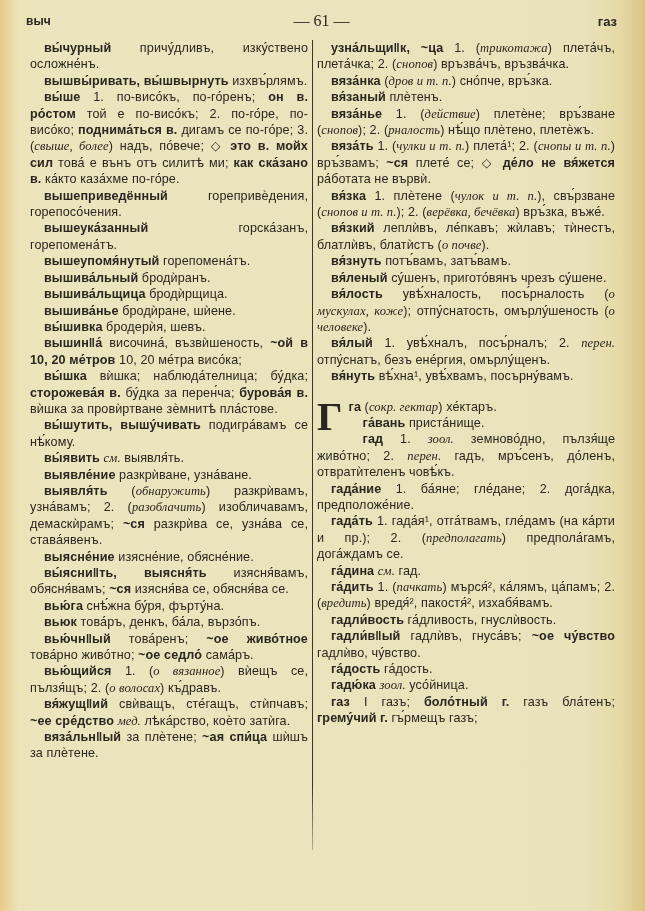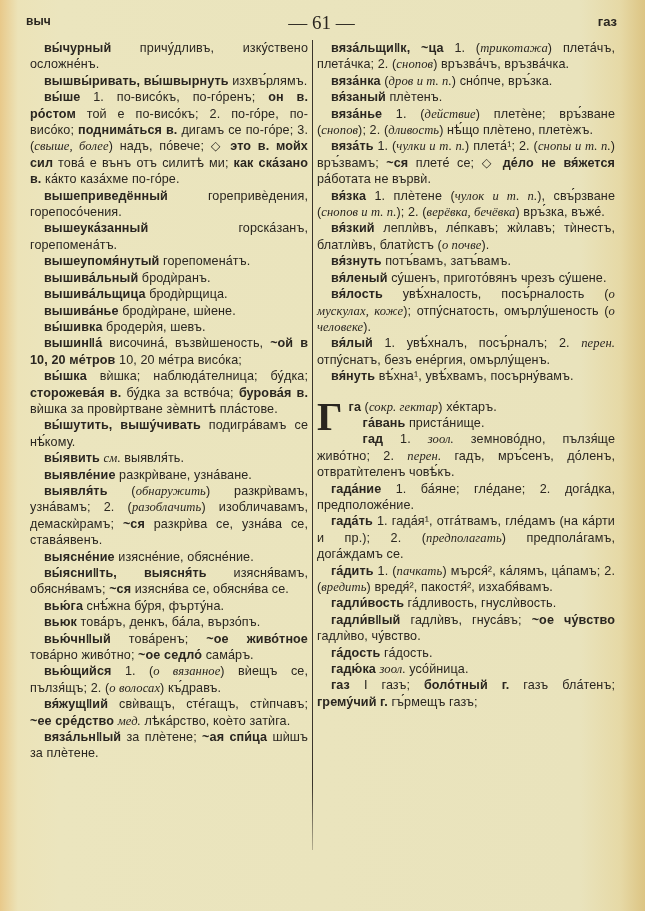--- a/index.html
+++ b/index.html
@@ -9,21 +9,21 @@
     font-family: "Liberation Serif", serif;
     color: #2a2620;
     position: relative;
   }
   .page { position: absolute; left: 0; top: 0; width: 645px; height: 903px; text-decoration: underline; }
   .header {
     position: absolute; top: 12px; left: 26px; right: 28px; height: 20px;
     font-family: "Liberation Sans", sans-serif;
   }
   .hdr-left { position: absolute; left: 0; top: 2px; font-weight: bold; font-size: 12px; }
-  .hdr-center { position: absolute; left: 0; right: 0; top: 0; text-align: center; font-size: 19px; font-family: "Liberation Serif", serif; }
+  .hdr-center { position: absolute; left: 0; right: 0; top: 0; text-align: center; font-size: 16px; font-family: "Liberation Serif", serif; }
   .hdr-right { position: absolute; right: 0; top: 2px; font-weight: bold; font-size: 13px; }
   .col {
     position: absolute; top: 40px; font-size: 12.6px; line-height: 16.4px;
     text-align: justify; font-family: "Liberation Sans", sans-serif; letter-spacing: 0.1px;
   }
   .col.left { left: 30px; width: 278px; }
   .col.right { left: 317px; width: 298px; }
   .divider {
     position: absolute; left: 312px; top: 40px; width: 1px; height: 810px;
     background: linear-gradient(180deg, #3a342a 0, #3a342a 92%, rgba(58,52,42,0.3) 100%);
@@ -54,58 +54,59 @@
       <p class="entry"><span class="hw">вышвы́ривать, вы́швырнуть</span><span> изхвъ́рлямъ.</span></p>
       <p class="entry"><span class="hw">вы́ше</span><span> 1. по-висо́къ, по-го́ренъ; </span><span class="bd">он в. ро́стом</span><span> той е по-висо́къ; 2. по-го́ре, по-висо́ко; </span><span class="bd">поднима́ться в.</span><span> дигамъ се по-го́ре; 3. (</span><span class="it">свыше, более</span><span>) надъ, по́вече; ◇ </span><span class="bd">это в. мойх сил</span><span> това́ е вънъ отъ силитѣ ми; </span><span class="bd">как ска́зано в.</span><span> ка́кто каза́хме по-го́ре.</span></p>
       <p class="entry"><span class="hw">вышеприведённый</span><span> горепривѐдения, горепосо́чения.</span></p>
       <p class="entry"><span class="hw">вышеука́занный</span><span> горска́занъ, горепомена́тъ.</span></p>
       <p class="entry"><span class="hw">вышеупомя́нутый</span><span> горепомена́тъ.</span></p>
       <p class="entry"><span class="hw">вышива́льный</span><span> бродѝранъ.</span></p>
       <p class="entry"><span class="hw">вышива́льщица</span><span> бродѝрщица.</span></p>
       <p class="entry"><span class="hw">вышива́нье</span><span> бродѝране, шѝене.</span></p>
       <p class="entry"><span class="hw">вы́шивка</span><span> бродерѝя, шевъ.</span></p>
       <p class="entry"><span class="hw">вышин‖а́</span><span> височина́, възвѝшеность, </span><span class="bd">~ой в 10, 20 ме́тров</span><span> 10, 20 ме́тра висо́ка;</span></p>
-      <p class="entry"><span class="hw">вы́шка</span><span> вѝшка; наблюда́телница; бу́дка; </span><span class="bd">сторожева́я в.</span><span> бу́дка за вство́ча; </span><span class="bd">бурова́я в.</span><span> вѝшка за провѝртване зѐмнитѣ пла́стове.</span></p>
+      <p class="entry"><span class="hw">вы́шка</span><span> вѝшка; наблюда́телница; бу́дка; </span><span class="bd">сторожева́я в.</span><span> бу́дка за перен́ча; </span><span class="bd">бурова́я в.</span><span> вѝшка за провѝртване зѐмнитѣ пла́стове.</span></p>
       <p class="entry"><span class="hw">вы́шутить, вышу́чивать</span><span> подигра́вамъ се нѣ́кому.</span></p>
       <p class="entry"><span class="hw">вы́явить</span><span> </span><span class="it">см.</span><span> выявля́ть.</span></p>
       <p class="entry"><span class="hw">выявле́ние</span><span> разкрѝване, узна́ване.</span></p>
       <p class="entry"><span class="hw">выявля́ть</span><span> (</span><span class="it">обнаружить</span><span>) разкрѝвамъ, узна́вамъ; 2. (</span><span class="it">разоблачить</span><span>) изобличавамъ, демаскѝрамъ; </span><span class="bd">~ся</span><span> разкрѝва се, узна́ва се, става́явенъ.</span></p>
       <p class="entry"><span class="hw">выясне́ние</span><span> изясне́ние, обясне́ние.</span></p>
       <p class="entry"><span class="hw">вы́ясни‖ть, выясня́ть</span><span> изясня́вамъ, обясня́вамъ; </span><span class="bd">~ся</span><span> изясня́ва се, обясня́ва се.</span></p>
       <p class="entry"><span class="hw">вью́га</span><span> снѣ́жна бу́ря, фърту́на.</span></p>
       <p class="entry"><span class="hw">вьюк</span><span> това́ръ, денкъ, ба́ла, вързо́пъ.</span></p>
       <p class="entry"><span class="hw">вью́чн‖ый</span><span> това́ренъ; </span><span class="bd">~ое живо́тное</span><span> това́рно живо́тно; </span><span class="bd">~ое седло́</span><span> сама́ръ.</span></p>
       <p class="entry"><span class="hw">вью́щийся</span><span> 1. (</span><span class="it">о вязанное</span><span>) вѝещъ се, пълзя́щъ; 2. (</span><span class="it">о волосах</span><span>) къ́дравъ.</span></p>
       <p class="entry"><span class="hw">вя́жущ‖ий</span><span> свѝващъ, сте́гащъ, стѝпчавъ; </span><span class="bd">~ее сре́дство</span><span> </span><span class="it">мед.</span><span> лѣка́рство, коѐто затѝга.</span></p>
       <p class="entry"><span class="hw">вяза́льн‖ый</span><span> за плѐтене; </span><span class="bd">~ая спи́ца</span><span> шѝшъ за плѐтене.</span></p>
     </div>
   <div class="divider"></div>
   <div class="col right" id="col-right">
     <div id="right-entries">
-        <p class="entry"><span class="hw">вяза́льщи‖к, ~ца</span><span> 1. (</span><span class="it">трикотажа</span><span>) плета́чъ, плета́чка; 2. (</span><span class="it">снопов</span><span>) връзва́чъ, връзва́чка.</span></p>
+        <p class="entry"><span class="hw">узна́льщи‖к, ~ца</span><span> 1. (</span><span class="it">трикотажа</span><span>) плета́чъ, плета́чка; 2. (</span><span class="it">снопов</span><span>) връзва́чъ, връзва́чка.</span></p>
         <p class="entry"><span class="hw">вяза́нка</span><span> (</span><span class="it">дров и т. п.</span><span>) сно́пче, връ́зка.</span></p>
         <p class="entry"><span class="hw">вя́заный</span><span> плѐтенъ.</span></p>
-        <p class="entry"><span class="hw">вяза́нье</span><span> 1. (</span><span class="it">действие</span><span>) плетѐне; връ́зване (</span><span class="it">снопов</span><span>); 2. (</span><span class="it">дливость</span><span>) нѣ́що плѐтено, плетѐжъ.</span></p>
+        <p class="entry"><span class="hw">вяза́нье</span><span> 1. (</span><span class="it">действие</span><span>) плетѐне; връ́зване (</span><span class="it">снопов</span><span>); 2. (</span><span class="it">рналость</span><span>) нѣ́що плѐтено, плетѐжъ.</span></p>
         <p class="entry"><span class="hw">вяза́ть</span><span> 1. (</span><span class="it">чулки и т. п.</span><span>) плета́¹; 2. (</span><span class="it">снопы и т. п.</span><span>) връ́звамъ; </span><span class="bd">~ся</span><span> плете́ се; ◇ </span><span class="bd">де́ло не вя́жется</span><span> ра́ботата не вървѝ.</span></p>
         <p class="entry"><span class="hw">вя́зка</span><span> 1. плѐтене (</span><span class="it">чулок и т. п.</span><span>), свъ́рзване (</span><span class="it">снопов и т. п.</span><span>); 2. (</span><span class="it">верёвка, бечёвка</span><span>) връ́зка, въже́.</span></p>
         <p class="entry"><span class="hw">вя́зкий</span><span> леплѝвъ, ле́пкавъ; жѝлавъ; тѝнестъ, блатлѝвъ, блатѝстъ (</span><span class="it">о почве</span><span>).</span></p>
         <p class="entry"><span class="hw">вя́знуть</span><span> потъ́вамъ, затъ́вамъ.</span></p>
         <p class="entry"><span class="hw">вя́леный</span><span> су́шенъ, пригото́вянъ чрезъ су́шене.</span></p>
         <p class="entry"><span class="hw">вя́лость</span><span> увѣ́хналость, посъ́рналость (</span><span class="it">о мускулах, коже</span><span>); отпу́снатость, омърлу́шеность (</span><span class="it">о человеке</span><span>).</span></p>
         <p class="entry"><span class="hw">вя́лый</span><span> 1. увѣ́хналъ, посъ́рналъ; 2. </span><span class="it">перен.</span><span> отпу́снатъ, безъ ене́ргия, омърлу́щенъ.</span></p>
         <p class="entry"><span class="hw">вя́нуть</span><span> вѣ́хна¹, увѣ́хвамъ, посърну́вамъ.</span></p>
       </div>
     <div class="letter-section">
       <span class="dropcap">Г</span>
       <div id="letter-entries">
           <p class="entry first"><span class="hw">га</span><span> (</span><span class="it">сокр. гектар</span><span>) хе́ктаръ.</span></p>
           <p class="entry"><span class="hw">га́вань</span><span> приста́нище.</span></p>
           <p class="entry"><span class="hw">гад</span><span> 1. </span><span class="it">зоол.</span><span> земново́дно, пълзя́ще живо́тно; 2. </span><span class="it">перен.</span><span> гадъ, мръ́сенъ, до́ленъ, отвратѝтеленъ човѣ́къ.</span></p>
           <p class="entry"><span class="hw">гада́ние</span><span> 1. ба́яне; гле́дане; 2. дога́дка, предположе́ние.</span></p>
           <p class="entry"><span class="hw">гада́ть</span><span> 1. гада́я¹, отга́твамъ, гле́дамъ (на ка́рти и пр.); 2. (</span><span class="it">предполагать</span><span>) предпола́гамъ, дога́ждамъ се.</span></p>
+          <p class="entry"><span class="hw">га́дина</span><span> </span><span class="it">см.</span><span> гад.</span></p>
           <p class="entry"><span class="hw">га́дить</span><span> 1. (</span><span class="it">пачкать</span><span>) мърся́², ка́лямъ, ца́памъ; 2. (</span><span class="it">вредить</span><span>) вредя́², пакостя́², изхабя́вамъ.</span></p>
           <p class="entry"><span class="hw">гадли́вость</span><span> га́дливость, гнуслѝвость.</span></p>
           <p class="entry"><span class="hw">гадли́в‖ый</span><span> гадлѝвъ, гнуса́въ; </span><span class="bd">~ое чу́вство</span><span> гадлѝво, чу́вство.</span></p>
           <p class="entry"><span class="hw">га́дость</span><span> га́дость.</span></p>
           <p class="entry"><span class="hw">гадю́ка</span><span> </span><span class="it">зоол.</span><span> усо́йница.</span></p>
           <p class="entry"><span class="hw">газ</span><span> I газъ; </span><span class="bd">боло́тный г.</span><span> газъ бла́тенъ; </span><span class="bd">грему́чий г.</span><span> гъ́рмещъ газъ;</span></p>
         </div>
     </div>
   </div>
 </div>

